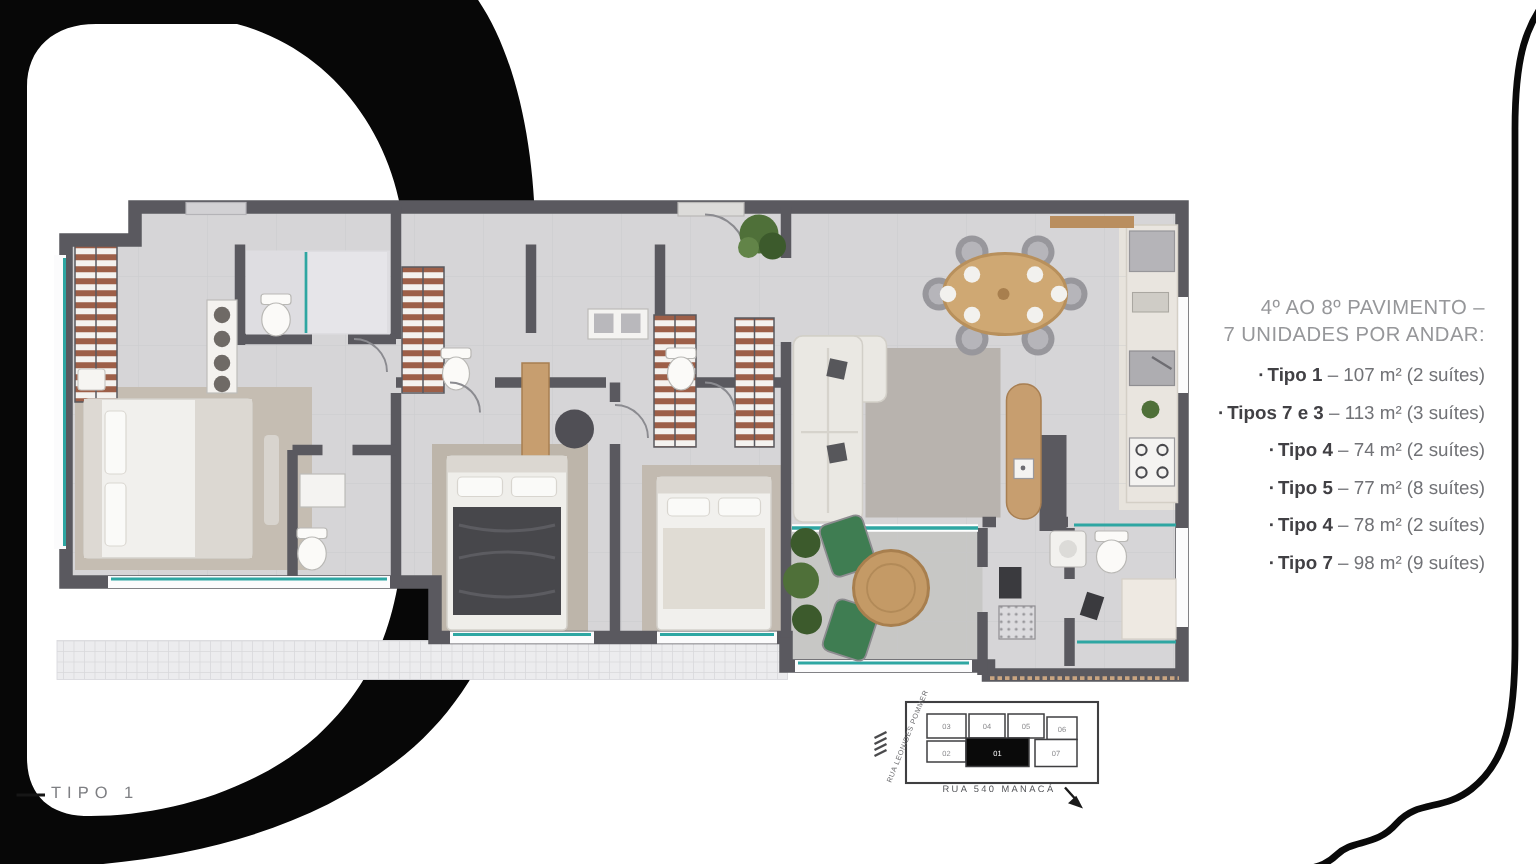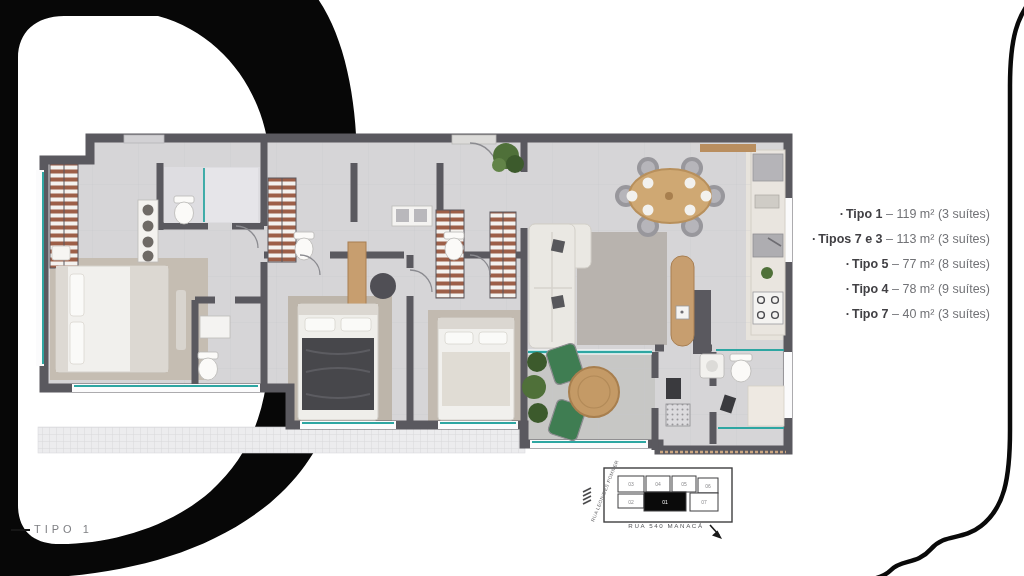--- a/index.html
+++ b/index.html
@@ -286,33 +286,40 @@
     <text transform="translate(-2,56) rotate(-68)" font-family="Liberation Sans, sans-serif" font-size="4.8" letter-spacing="0.4" fill="#6b6b6e">RUA LEONIDES POMMER</text>
     <text x="70" y="62" text-anchor="middle" font-family="Liberation Sans, sans-serif" font-size="6.2" letter-spacing="1.6" fill="#55565a">RUA 540 MANACÁ</text>
     <g>
       <line x1="114" y1="59" x2="123" y2="69" stroke="#1a1a1a" stroke-width="1.6"></line>
       <polygon points="126,73 116,69.5 121.5,64.5" fill="#1a1a1a"></polygon>
     </g>
   </g>
 </svg>
 
   <div class="legend">
-    <div class="legend-item">
-      <span class="b">·</span><span class="n">Tipo 1</span> <span class="d">– 119 m² (3 suítes)</span>
+    <div class="legend-header">
+      <div>4º AO 8º PAVIMENTO –</div>
+      <div>7 UNIDADES POR ANDAR:</div>
+    </div>
+    <div class="legend-item">
+      <span class="b">·</span><span class="n">Tipo 1</span> <span class="d">– 107 m² (2 suítes)</span>
     </div>
     <div class="legend-item">
       <span class="b">·</span><span class="n">Tipos 7 e 3</span> <span class="d">– 113 m² (3 suítes)</span>
     </div>
     <div class="legend-item">
+      <span class="b">·</span><span class="n">Tipo 4</span> <span class="d">– 74 m² (2 suítes)</span>
+    </div>
+    <div class="legend-item">
       <span class="b">·</span><span class="n">Tipo 5</span> <span class="d">– 77 m² (8 suítes)</span>
     </div>
     <div class="legend-item">
-      <span class="b">·</span><span class="n">Tipo 4</span> <span class="d">– 78 m² (9 suítes)</span>
-    </div>
-    <div class="legend-item">
-      <span class="b">·</span><span class="n">Tipo 7</span> <span class="d">– 40 m² (3 suítes)</span>
+      <span class="b">·</span><span class="n">Tipo 4</span> <span class="d">– 78 m² (2 suítes)</span>
+    </div>
+    <div class="legend-item">
+      <span class="b">·</span><span class="n">Tipo 7</span> <span class="d">– 98 m² (9 suítes)</span>
     </div>
   </div>
 
   <div class="tipo-dash"></div>
   <div class="tipo">TIPO 1</div>
 
 </div>
 
 </body></html>

